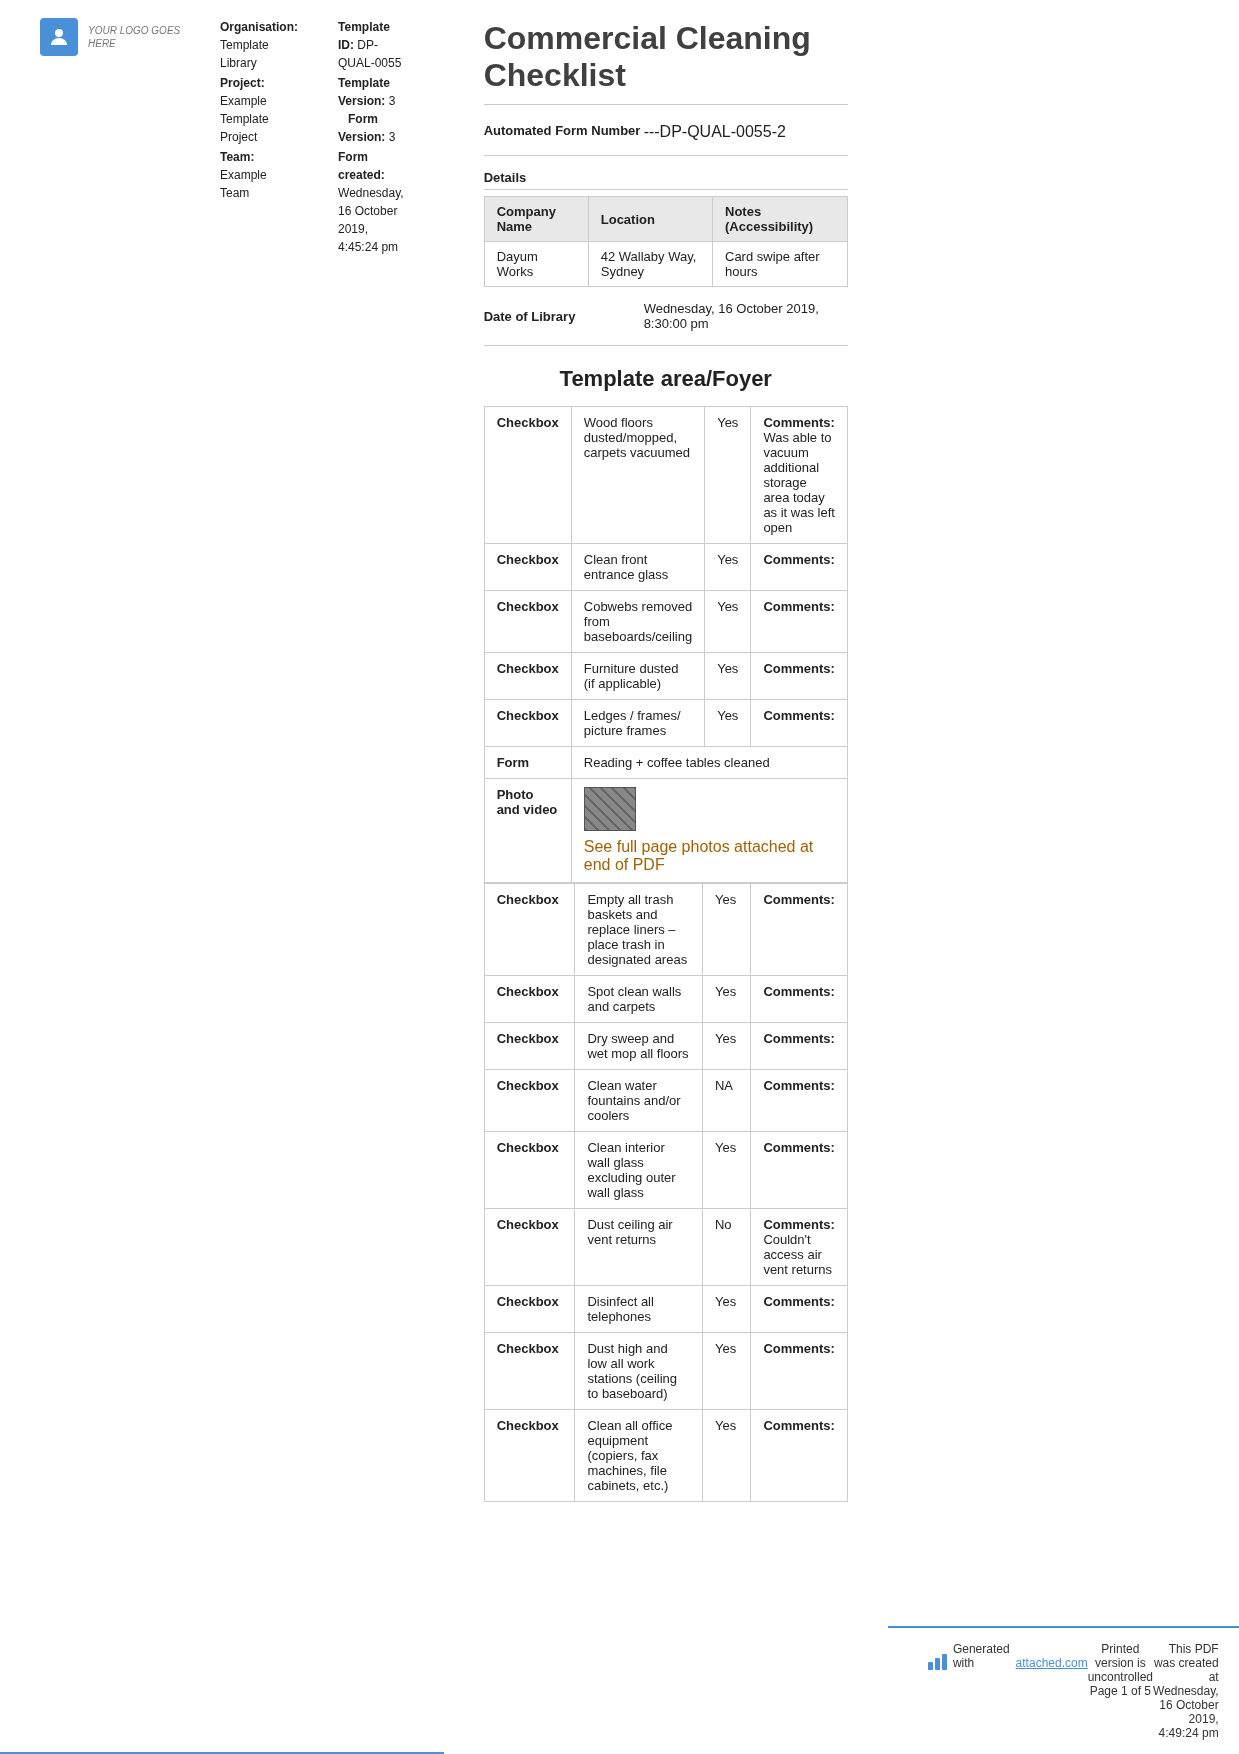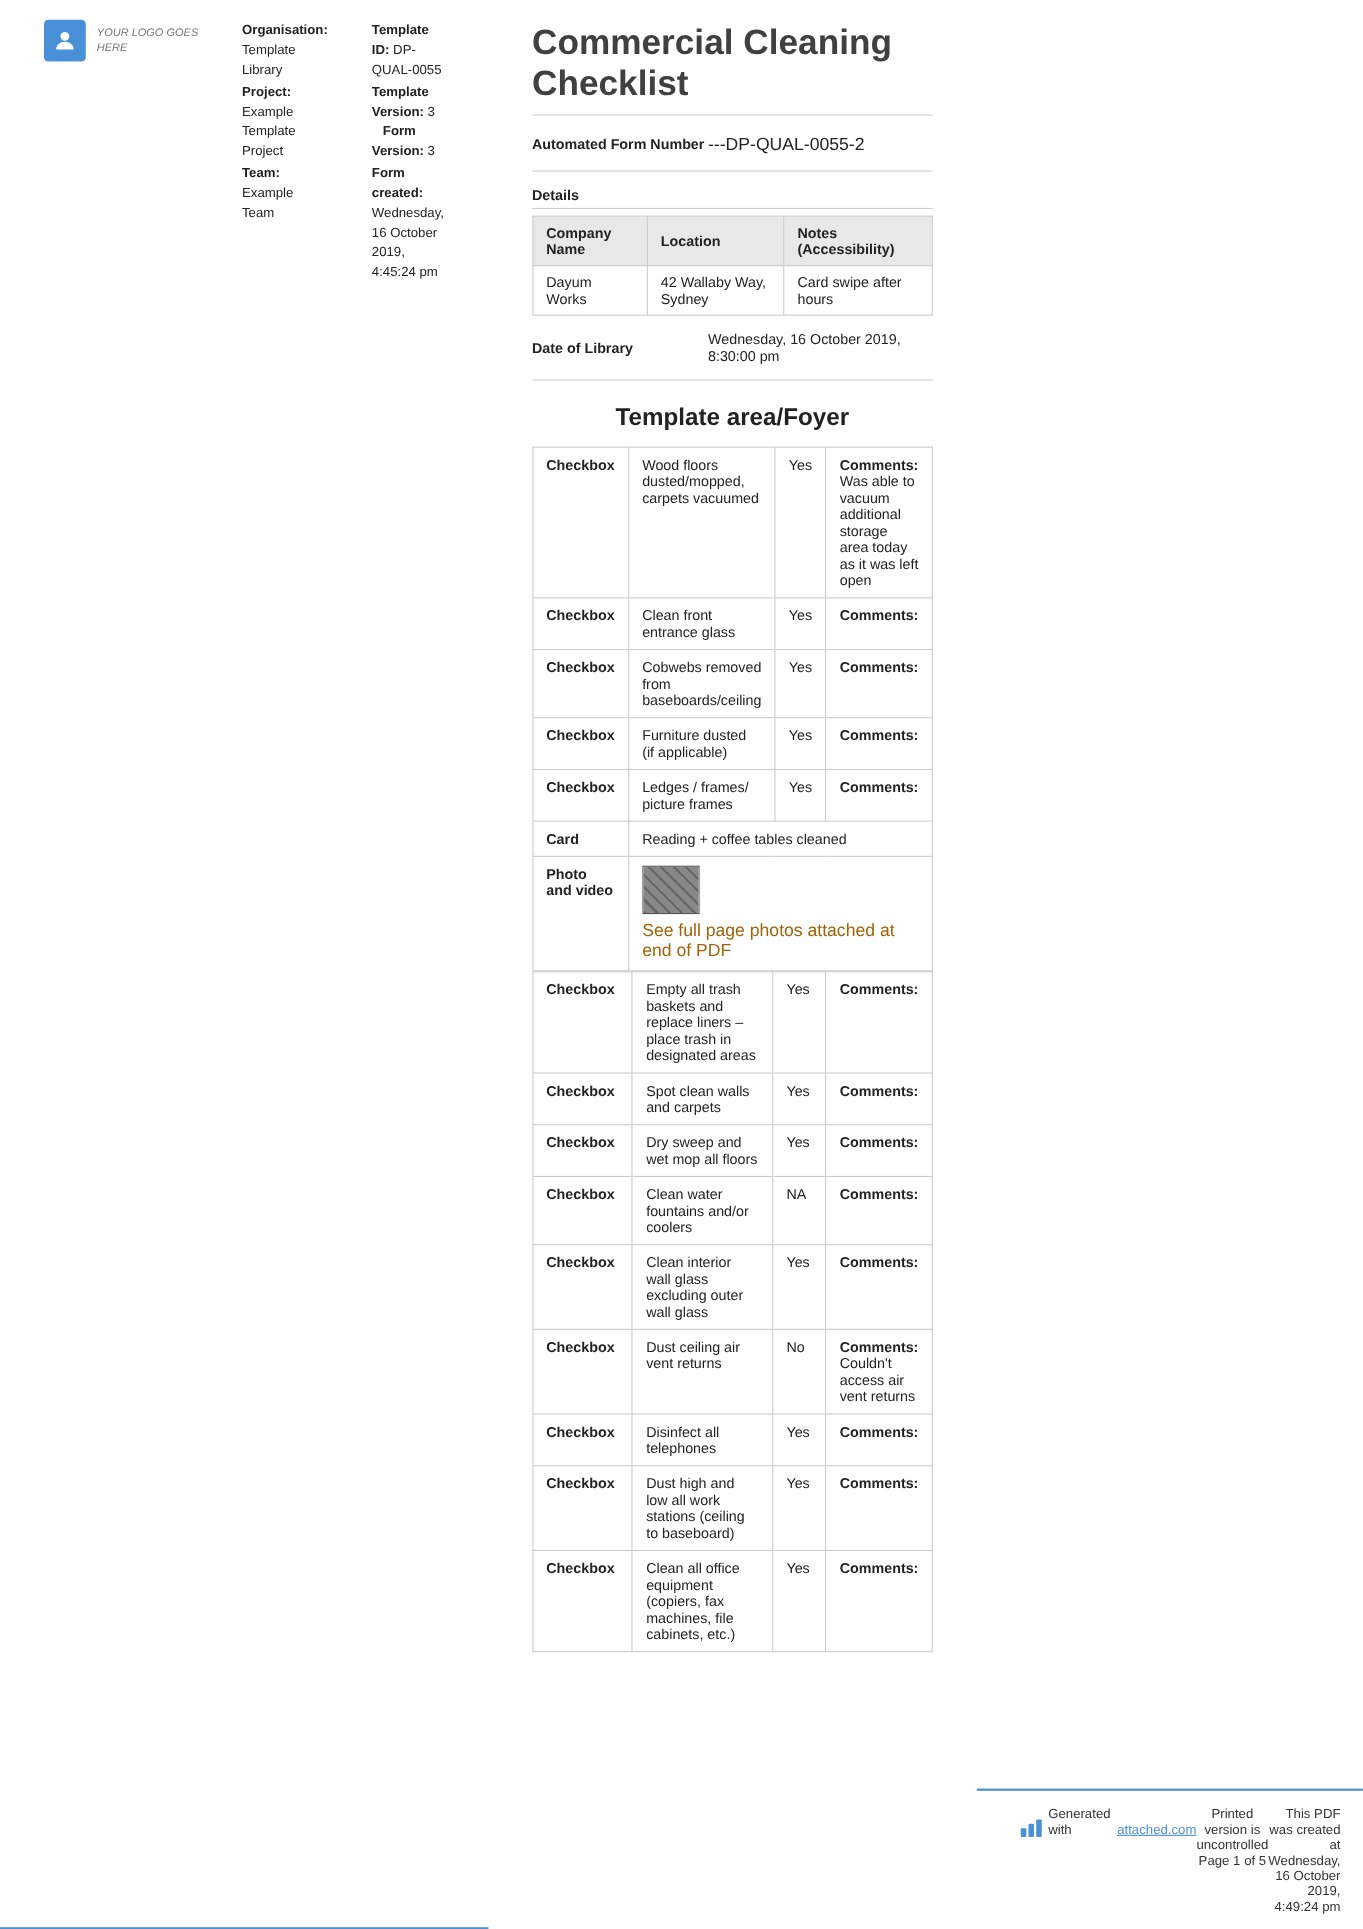--- a/index.html
+++ b/index.html
@@ -307,21 +307,21 @@
     <td class="col-value">Yes</td>
     <td class="col-comments"><span class="bold">Comments:</span> </td>
   </tr>
           <tr>
     <td class="col-type">Checkbox</td>
     <td class="col-desc">Ledges / frames/ picture frames</td>
     <td class="col-value">Yes</td>
     <td class="col-comments"><span class="bold">Comments:</span> </td>
   </tr>
           <tr>
-  <td class="col-type">Card</td>
+  <td class="col-type">Form</td>
   <td class="col-desc" colspan="3">Reading + coffee tables cleaned</td>
 </tr>
           <tr class="photo-row">
   <td class="col-type">Photo and video</td>
   <td colspan="3">
     <div class="photo-thumb">
       <div class="photo-thumb-inner"></div>
     </div>
     <div class="photo-caption">See full page photos attached at end of PDF</div>
   </td>

